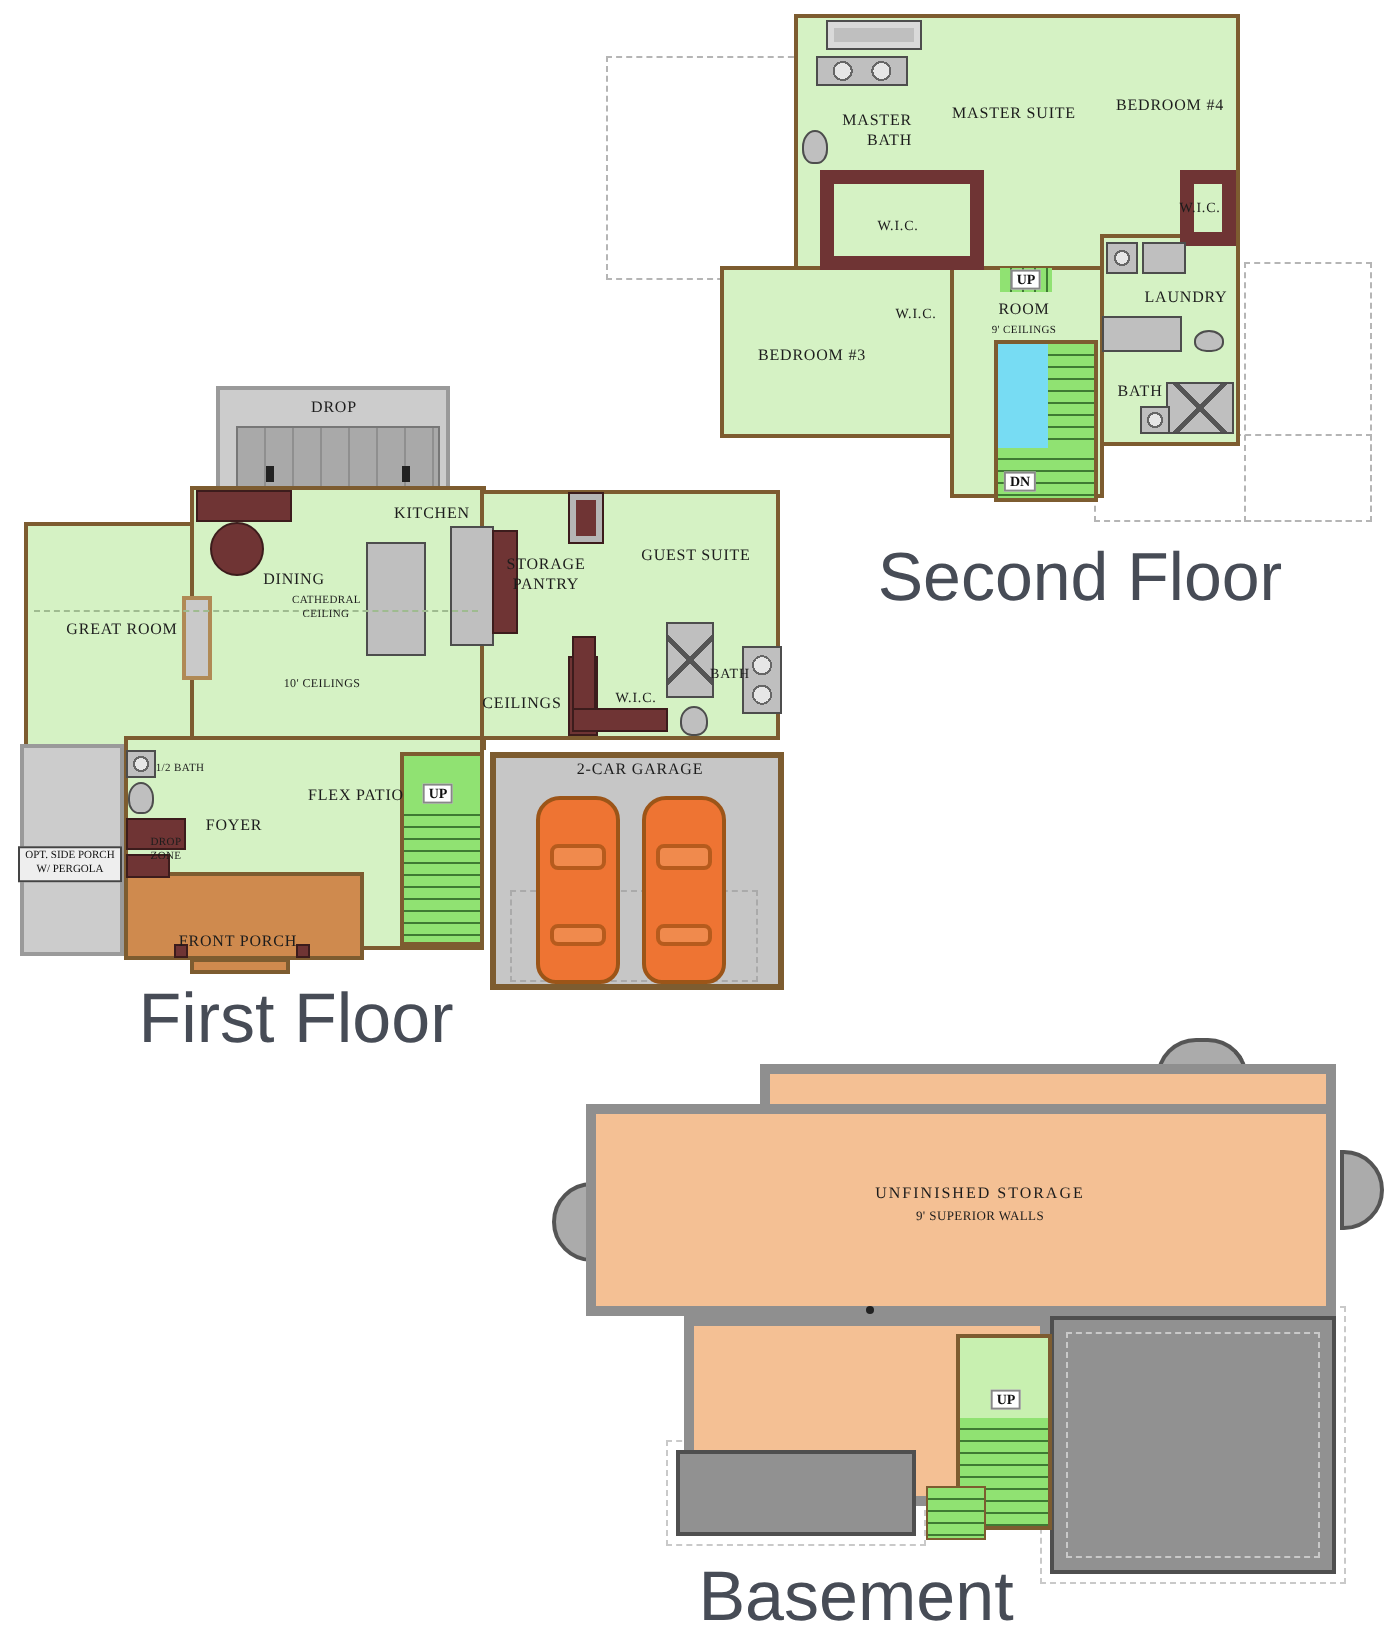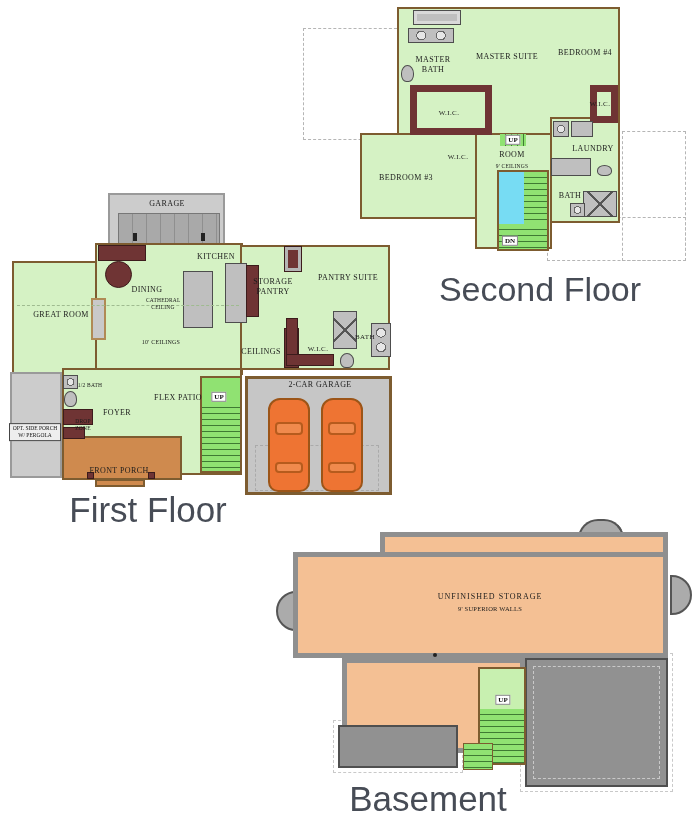--- a/index.html
+++ b/index.html
@@ -79,39 +79,39 @@
 
     <div class="treads-v" style="position:absolute;left:200px;top:129px;width:26px;height:12px;"></div>
     <div class="badge" style="left:213px;top:135px;">UP</div>
     <div class="stairwrap" style="left:197px;top:165px;width:52px;height:81px;">
       <div class="blue" style="left:0;top:0;width:25px;height:52px;"></div>
       <div class="treads-h" style="position:absolute;left:25px;top:0;width:23px;height:52px;"></div>
       <div class="treads-h" style="position:absolute;left:0;top:52px;width:48px;height:25px;"></div>
     </div>
     <div class="badge" style="left:210px;top:236px;">DN</div>
 
-    <div class="lab wrap" style="left:133px;top:60px;width:46px;">MASTER BATH</div>
+    <div class="lab wrap" style="left:133px;top:60px;width:46px;text-align:right;">MASTER BATH</div>
     <div class="lab" style="left:207px;top:52px;">MASTER SUITE</div>
     <div class="lab" style="left:285px;top:48px;">BEDROOM #4</div>
     <div class="lab small" style="left:149px;top:108px;">W.I.C.</div>
     <div class="lab small" style="left:300px;top:99px;">W.I.C.</div>
     <div class="lab small" style="left:158px;top:152px;">W.I.C.</div>
     <div class="lab" style="left:106px;top:173px;">BEDROOM #3</div>
     <div class="lab" style="left:212px;top:150px;">ROOM</div>
     <div class="lab tiny" style="left:212px;top:161px;">9' CEILINGS</div>
     <div class="lab" style="left:293px;top:144px;">LAUNDRY</div>
     <div class="lab" style="left:270px;top:191px;">BATH</div>
 
     <div class="title" style="left:80px;top:265px;width:320px;font-size:34px;">Second Floor</div>
   </div>
 
   <div class="plan" style="left:5px;top:185px;width:393px;height:348px;">
 
     <div class="concrete" style="left:103px;top:8px;width:117px;height:52px;"></div>
-    <div class="lab" style="left:162px;top:19px;">GARAGE</div>
+    <div class="lab" style="left:162px;top:19px;">DROP</div>
     <div class="deck" style="left:113px;top:28px;width:102px;height:32px;"></div>
     <div class="dot" style="left:128px;top:48px;width:4px;height:8px;border-radius:0;"></div>
     <div class="dot" style="left:196px;top:48px;width:4px;height:8px;border-radius:0;"></div>
 
     <div class="room" style="left:7px;top:76px;width:95px;height:114px;"></div>
     <div class="room" style="left:90px;top:58px;width:148px;height:132px;"></div>
     <div class="room" style="left:235px;top:60px;width:150px;height:125px;"></div>
     <div class="room" style="left:57px;top:183px;width:180px;height:107px;"></div>
 
     <div class="concrete" style="left:5px;top:187px;width:52px;height:106px;"></div>
@@ -157,21 +157,21 @@
     <div class="maroon" style="left:58px;top:224px;width:30px;height:16px;"></div>
     <div class="maroon" style="left:58px;top:242px;width:22px;height:12px;"></div>
     <div class="cline" style="left:12px;top:120px;width:222px;"></div>
 
     <div class="lab" style="left:211px;top:72px;">KITCHEN</div>
     <div class="lab" style="left:142px;top:105px;">DINING</div>
     <div class="lab tiny wrap" style="left:158px;top:119px;width:34px;">CATHEDRAL CEILING</div>
     <div class="lab" style="left:56px;top:130px;">GREAT ROOM</div>
     <div class="lab tiny" style="left:156px;top:158px;font-size:6px;">10' CEILINGS</div>
     <div class="lab wrap" style="left:268px;top:102px;width:46px;">STORAGE PANTRY</div>
-    <div class="lab" style="left:343px;top:93px;">PANTRY SUITE</div>
+    <div class="lab" style="left:343px;top:93px;">GUEST SUITE</div>
     <div class="lab" style="left:256px;top:167px;">CEILINGS</div>
     <div class="lab small" style="left:313px;top:164px;">W.I.C.</div>
     <div class="lab small" style="left:360px;top:152px;">BATH</div>
     <div class="lab tiny" style="left:85px;top:200px;">1/2 BATH</div>
     <div class="lab" style="left:112px;top:228px;">FOYER</div>
     <div class="lab tiny wrap" style="left:78px;top:240px;width:22px;">DROP ZONE</div>
     <div class="lab" style="left:173px;top:213px;">FLEX PATIO</div>
 
     <div class="title" style="left:23px;top:305px;width:240px;font-size:35px;">First Floor</div>
   </div>

